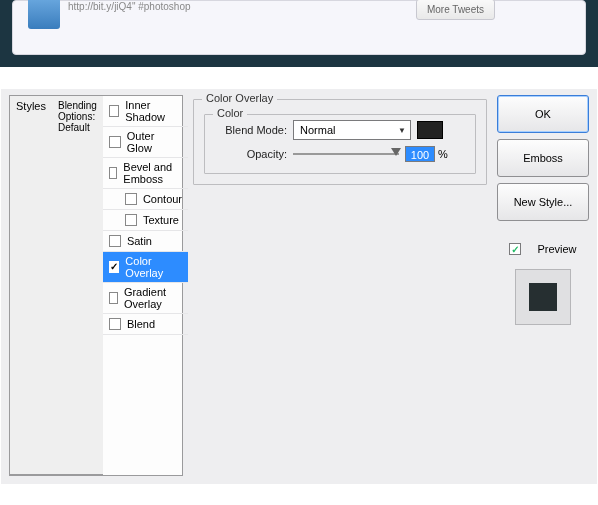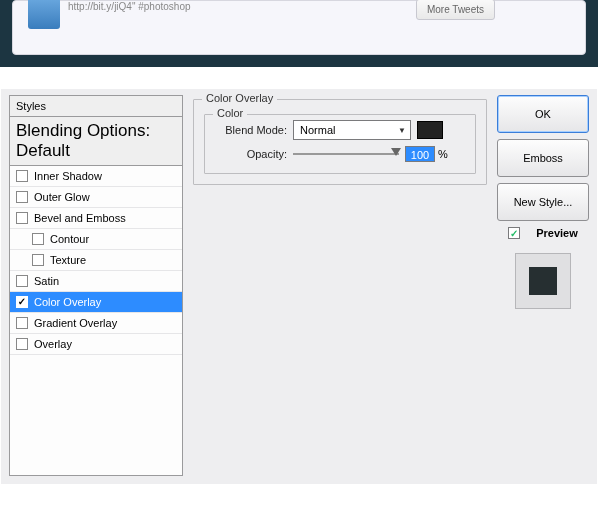--- a/index.html
+++ b/index.html
@@ -62,33 +62,32 @@
     height: 397px;
     padding: 6px 8px 8px 8px;
     display: flex;
     gap: 10px;
   }
   .col-left {
     width: 174px;
     background: #fdfdfd;
     border: 1px solid #9a9a9c;
     display: flex;
-    flex-direction: column;
   }
   .styles-header {
     background: #efefef;
     border-bottom: 1px solid #9a9a9c;
     padding: 4px 6px;
     font-size: 11px;
   }
   .blending-header {
     background: #efefef;
     border-bottom: 1px solid #9a9a9c;
     padding: 4px 6px;
-    font-size: 17px;
+    font-size: 10px;
   }
   .style-item {
     display: flex;
     align-items: center;
     padding: 3px 6px;
     border-bottom: 1px solid #e6e6e8;
     min-height: 21px;
   }
   .style-item.indent { padding-left: 22px; }
   .style-item.selected {
@@ -222,22 +221,21 @@
   }
   .btn.primary {
     border: 1px solid #3a7dd8;
     box-shadow: inset 0 0 0 1px #a6cfff;
   }
   .preview-row {
     display: flex;
     align-items: center;
     justify-content: center;
     gap: 16px;
-    margin-top: 0;
-    font-weight: bold;
+    margin-top: 16px;
   }
   .preview-chk {
     width: 12px;
     height: 12px;
     border: 1px solid #7a7a7c;
     background: #fff;
     display: inline-flex;
     align-items: center;
     justify-content: center;
   }
@@ -304,21 +302,21 @@
         <div class="style-item selected">
           <span class="chk checked"></span>
           <span>Color Overlay</span>
         </div>
         <div class="style-item">
           <span class="chk"></span>
           <span>Gradient Overlay</span>
         </div>
         <div class="style-item">
           <span class="chk"></span>
-          <span>Overlay</span>
+          <span>Blend</span>
         </div>
       </div>
   </div>
 
   <div class="col-mid">
     <div class="fieldset fs-outer">
       <span class="fieldset-label">Color Overlay</span>
 
       <div class="fieldset fs-inner">
         <span class="fieldset-label">Color</span>

